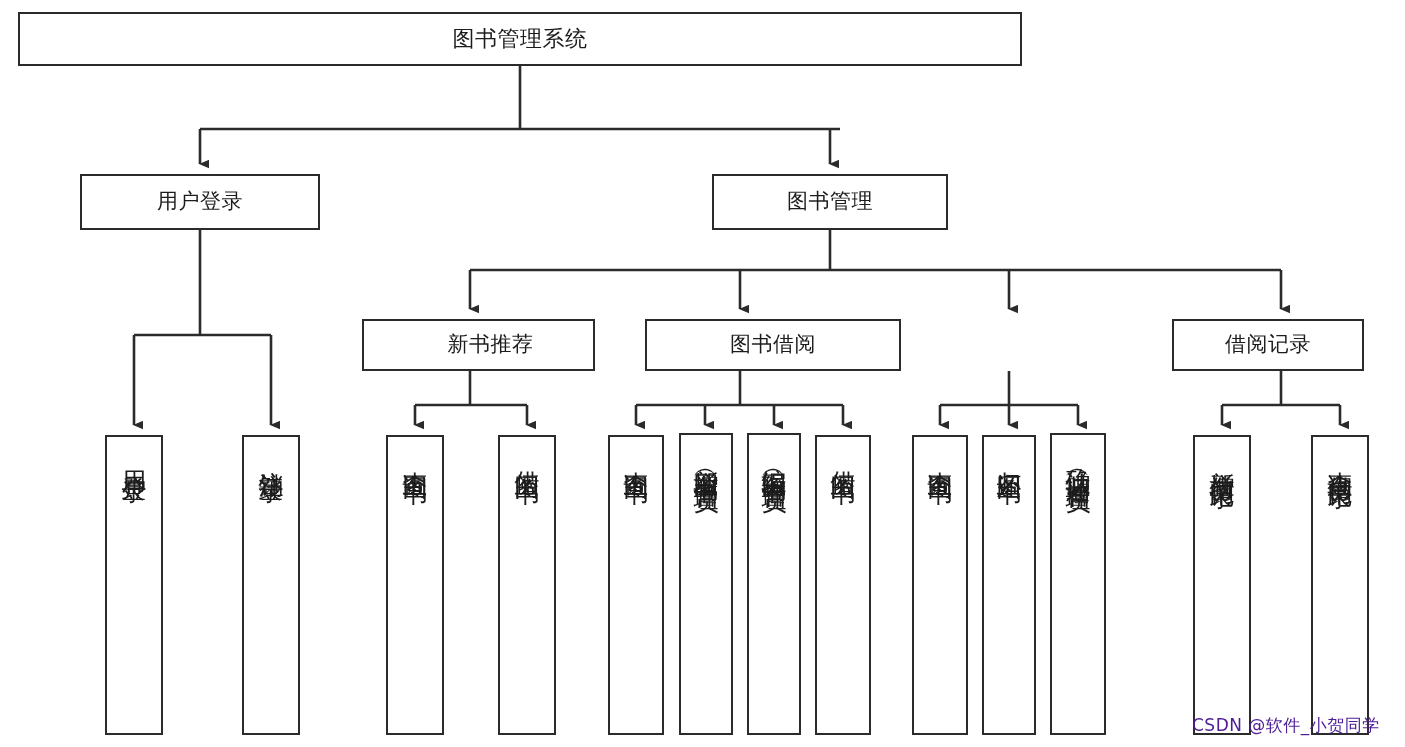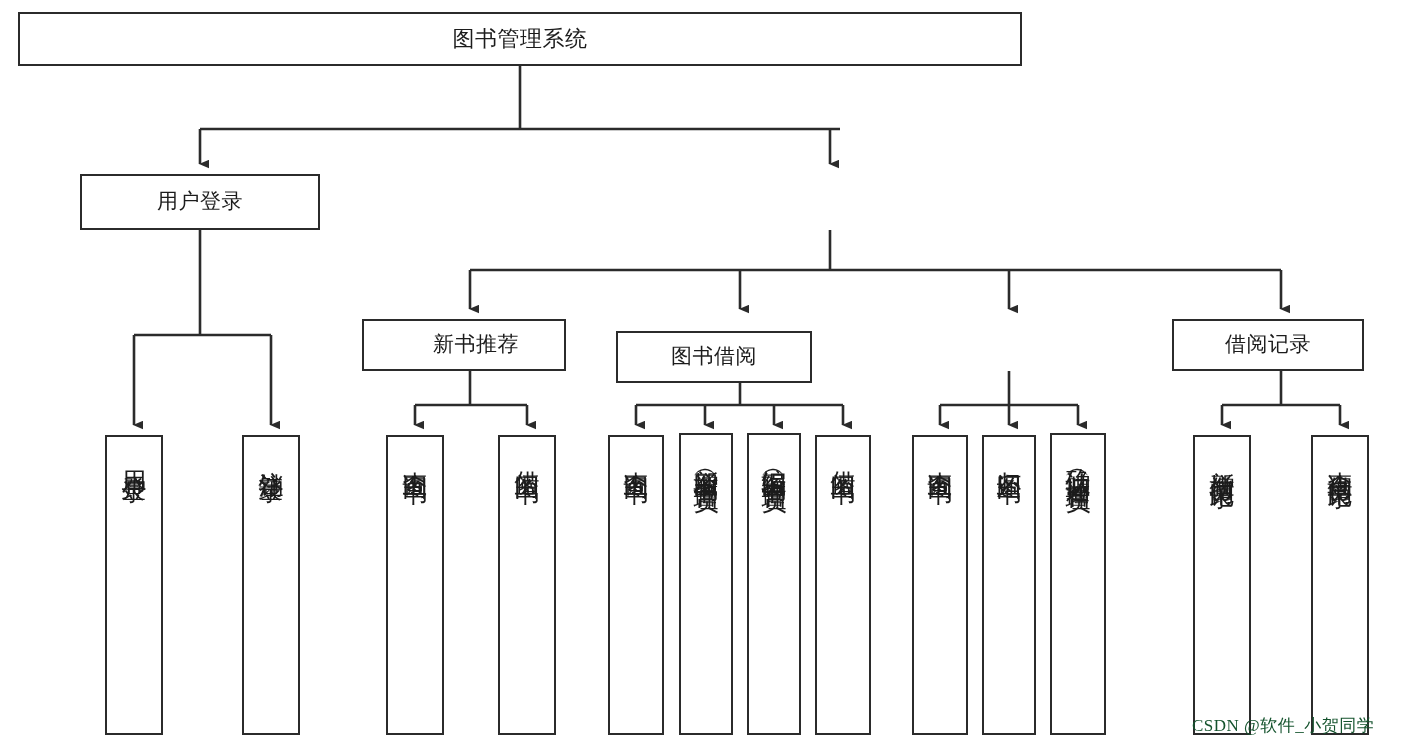--- a/index.html
+++ b/index.html
@@ -9,21 +9,20 @@
   }
   body {
     font-family: "DejaVu Sans", "Liberation Sans", sans-serif;
   }
   #canvas {
     position: relative;
     width: 1405px;
     height: 747px;
     background: #ffffff;
     overflow: hidden;
-    font-family: Liberation Serif, serif;
   }
   svg#wires {
     position: absolute;
     left: 0;
     top: 0;
     width: 1405px;
     height: 747px;
     pointer-events: none;
   }
   .node {
@@ -63,22 +62,22 @@
   .n-login   { left: 80px;  width: 240px; }
   .n-bookmgr { left: 712px; width: 236px; }
   
   .lvl3 {
     height: 52px;
     top: 319px;
   }
   .lvl3 .node-label {
     font-size: 21px;
   }
-  .n-newrec  { left: 362px;  width: 204px; padding-left: 24px; }
-  .n-borrow  { left: 616px;  width: 196px; margin-top: 12px; }
+  .n-newrec  { left: 362px;  width: 233px; padding-left: 24px; }
+  .n-borrow  { left: 645px;  width: 256px; }
   .n-current { left: 900px;  width: 218px; }
   .n-record  { left: 1172px; width: 192px; }
   
   .leaf {
     top: 435px;
     height: 300px;
     align-items: flex-start;
     justify-content: center;
     padding-top: 14px;
   }
@@ -92,21 +91,21 @@
   }
   .leaf.tall {
     top: 433px;
     height: 302px;
   }
   .watermark {
     position: absolute;
     left: 1192px;
     top: 714px;
     font-size: 17px;
-    color: #14532d;
+    color: #4c1d95;
     white-space: nowrap;
     letter-spacing: 0.5px;
   }
 </style>
 </head>
 <body>
 
 <div id="canvas">
 
   <svg id="wires" viewBox="0 0 1405 747">
@@ -160,20 +159,23 @@
     </g>
   </svg>
 
   <div class="node n-root">
     <span class="node-label">图书管理系统</span>
   </div>
 
   <div class="node lvl2 n-login">
     <span class="node-label">用户登录</span>
   </div>
+  <div class="node lvl2 n-bookmgr">
+    <span class="node-label">图书管理</span>
+  </div>
 
   <div class="node lvl3 n-newrec">
     <span class="node-label">新书推荐</span>
   </div>
   <div class="node lvl3 n-borrow">
     <span class="node-label">图书借阅</span>
   </div>
   <div class="node lvl3 n-record">
     <span class="node-label">借阅记录</span>
   </div>

